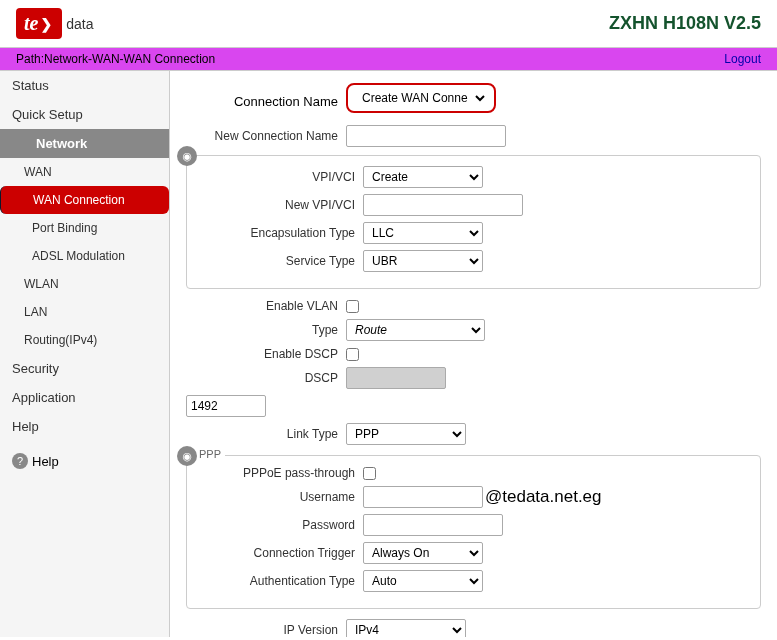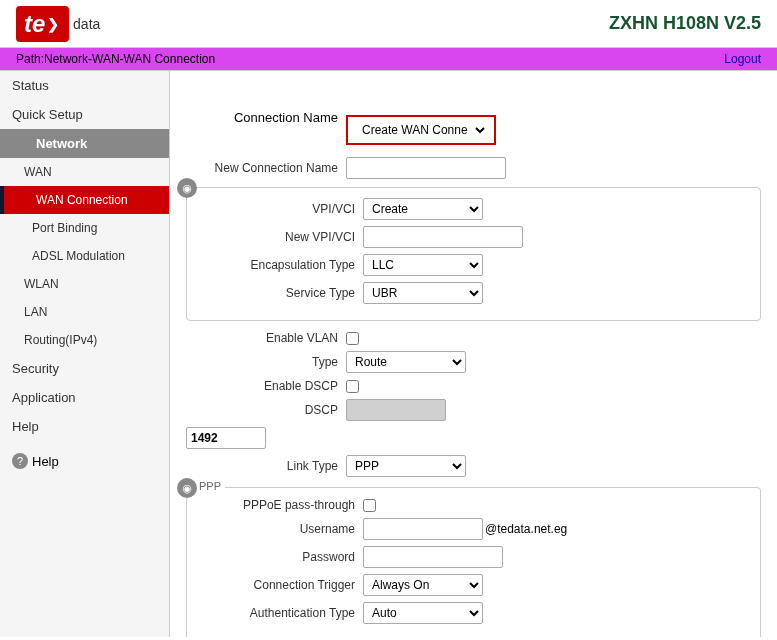--- a/index.html
+++ b/index.html
@@ -11,21 +11,21 @@
       background: #fff; padding: 6px 16px; border-bottom: 1px solid #ccc;
       height: 48px;
     }
     #logo {
       display: flex; align-items: center;
     }
     .logo-box {
       background: #cc0000; color: #fff; font-weight: bold; font-size: 18px;
       padding: 4px 8px; border-radius: 4px; display: flex; align-items: center;
     }
-    .logo-te { font-size: 24px; font-style: italic; }
+    .logo-te { font-size: 20px; font-style: italic; font-family: Liberation Serif, serif; }
     .logo-arrow { font-size: 14px; margin: 0 2px; }
     .logo-data { font-size: 14px; font-weight: normal; margin-left: 4px; color: #333; }
     #device-title { font-size: 18px; color: #14532d; font-weight: bold; }
 
     
     #pathbar {
       background: #d946ef; border-bottom: 1px solid #ccc;
       padding: 4px 16px; display: flex; justify-content: space-between; align-items: center;
       font-size: 12px;
     }
@@ -37,21 +37,21 @@
     
     #sidebar {
       width: 170px; min-width: 170px; background: #f5f5f5; border-right: 1px solid #ccc;
       overflow-y: auto; padding-bottom: 8px;
     }
     .nav-item {
       padding: 7px 12px; cursor: pointer; color: #333; font-size: 13px;
     }
     .nav-item.active { background: #888; color: #fff; font-weight: bold; padding-left: 36px; }
     .nav-item.sub { padding-left: 24px; font-size: 12px; }
-    .nav-item.sub.active-sub { background: #cc0000; color: #fff; border-left: 4px solid #0f172a; }
+    .nav-item.sub.active-sub { background: #cc0000; color: #fff; border-left: 1px solid #0f172a; border-radius: 6px; }
     .help-circle {
       width: 16px; height: 16px; background: #888; border-radius: 50%;
       display: flex; align-items: center; justify-content: center; color: #fff; font-size: 11px;
     }
 
     
     #main {
       flex: 1; overflow-y: auto; padding: 12px 16px; background: #fff;
     }
 
@@ -74,28 +74,28 @@
       position: relative;
     }
     .section-circle {
       position: absolute; top: -10px; left: -10px;
       width: 20px; height: 20px; background: #888; border-radius: 50%;
       color: #fff; font-size: 11px; display: flex; align-items: center; justify-content: center;
     }
 
     
     .conn-name-box {
-      border: 2px solid #cc0000; border-radius: 0; display: inline-flex;
-      align-items: center; padding: 2px 6px; margin-bottom: 6px; margin-top: 32px;
+      border: 2px solid #cc0000; border-radius: 8px; display: inline-flex;
+      align-items: center; padding: 2px 6px; margin-bottom: 6px;
     }
 
     .ppp-label { font-size: 11px; color: #666; position: absolute; top: -8px; left: 8px; background: #fff; padding: 0 4px; }
-    .at-domain { font-size: 12px; margin-left: 2px; }
-
-    input[type="text"], input[type="password"] { width: 140px; font-weight: bold; }
+    .at-domain { font-size: 17px; margin-left: 2px; }
+
+    input[type="text"], input[type="password"] { width: 140px; }
 
     .dscp-input { width: 100px; background: #d0d0d0; }
 
     .sidebar-help-wrapper {
       padding: 8px 12px; position: relative; margin-top: 4px;
     }
   </style>
 </head>
 <body>
 
@@ -194,21 +194,21 @@
 
     <div style="margin-bottom:10px;">
 
       <div class="form-row">
         <div class="form-label">Enable VLAN</div>
         <input type="checkbox" style="">
       </div>
 
       <div class="form-row">
         <div class="form-label">Type</div>
-        <select class="form-control" style="width:120px;">
+        <select class="form-control" style="width:139px;font-style:italic;">
           <option>Route</option>
           <option>Bridge</option>
         </select>
       </div>
 
       <div class="form-row">
         <div class="form-label">Enable DSCP</div>
         <input type="checkbox" style="">
       </div>
 

